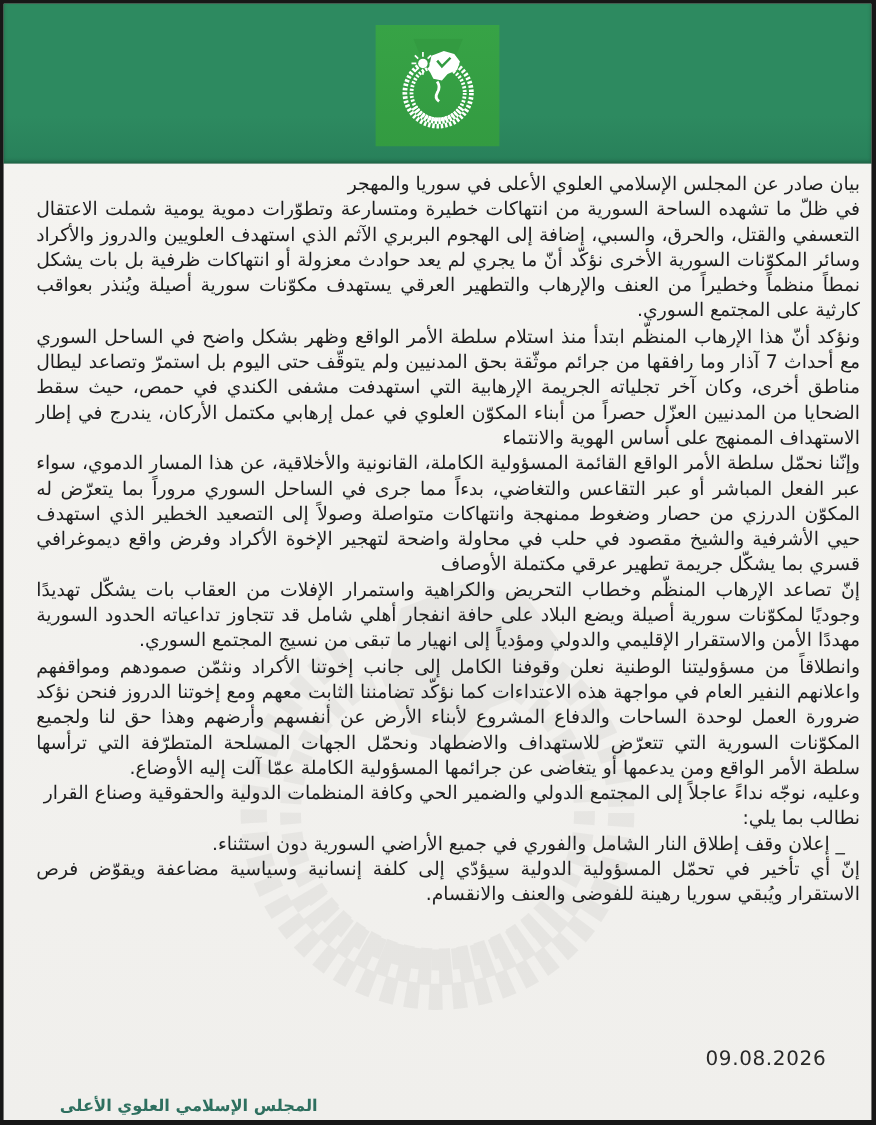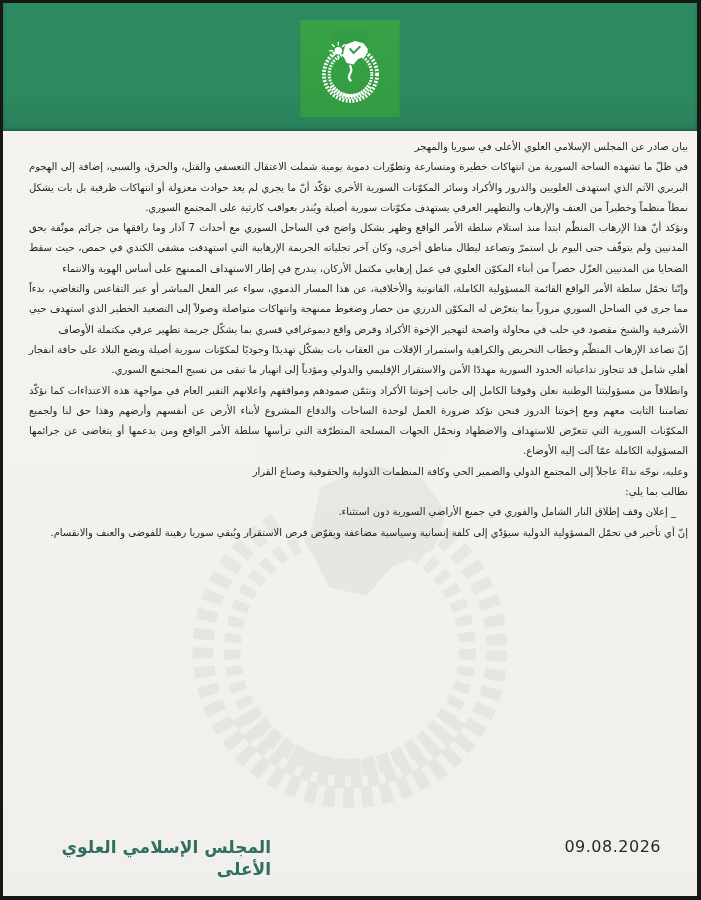--- a/index.html
+++ b/index.html
@@ -43,38 +43,38 @@
   }
   .watermark{
     position:absolute;left:50%;top:280px;transform:translateX(-50%);
     width:430px;height:420px;opacity:.05;pointer-events:none;
   }
   .content{
     direction:rtl;
     position:relative;
     padding:6px 9px 0 26px;
     color:var(--text);
-    font-size:10px;
+    font-size:15px;
     line-height:20.3px;
   }
   .content p{margin:0;text-align:justify;text-align-last:right;}
   .content p.title{text-align:right;}
   .content p.demand{text-indent:12px;}
   .content p.lead{text-align:center;}
   .date{
     position:absolute;right:36px;top:100px... 
   }
   .date{
     position:absolute;right:36px;top:auto;bottom:40px;
     direction:ltr;font-size:16px;letter-spacing:.5px;color:var(--date);
   }
   .signature{
-    position:absolute;left:28px;bottom:16px;width:240px;
-    direction:rtl;text-align:right;
-    color:var(--signature);font-weight:bold;font-size:17px;line-height:21.5px;
+    position:absolute;left:28px;bottom:0;width:240px;
+    direction:rtl;text-align:center;
+    color:var(--signature);font-weight:bold;font-size:13px;line-height:21.5px;
   }
 </style>
 </head>
 <body>
 
 <div class="photo">
 
   <div class="header-band">
     <div class="logo-panel">
       <svg viewBox="0 0 100 100" width="78" height="76" aria-hidden="true">

